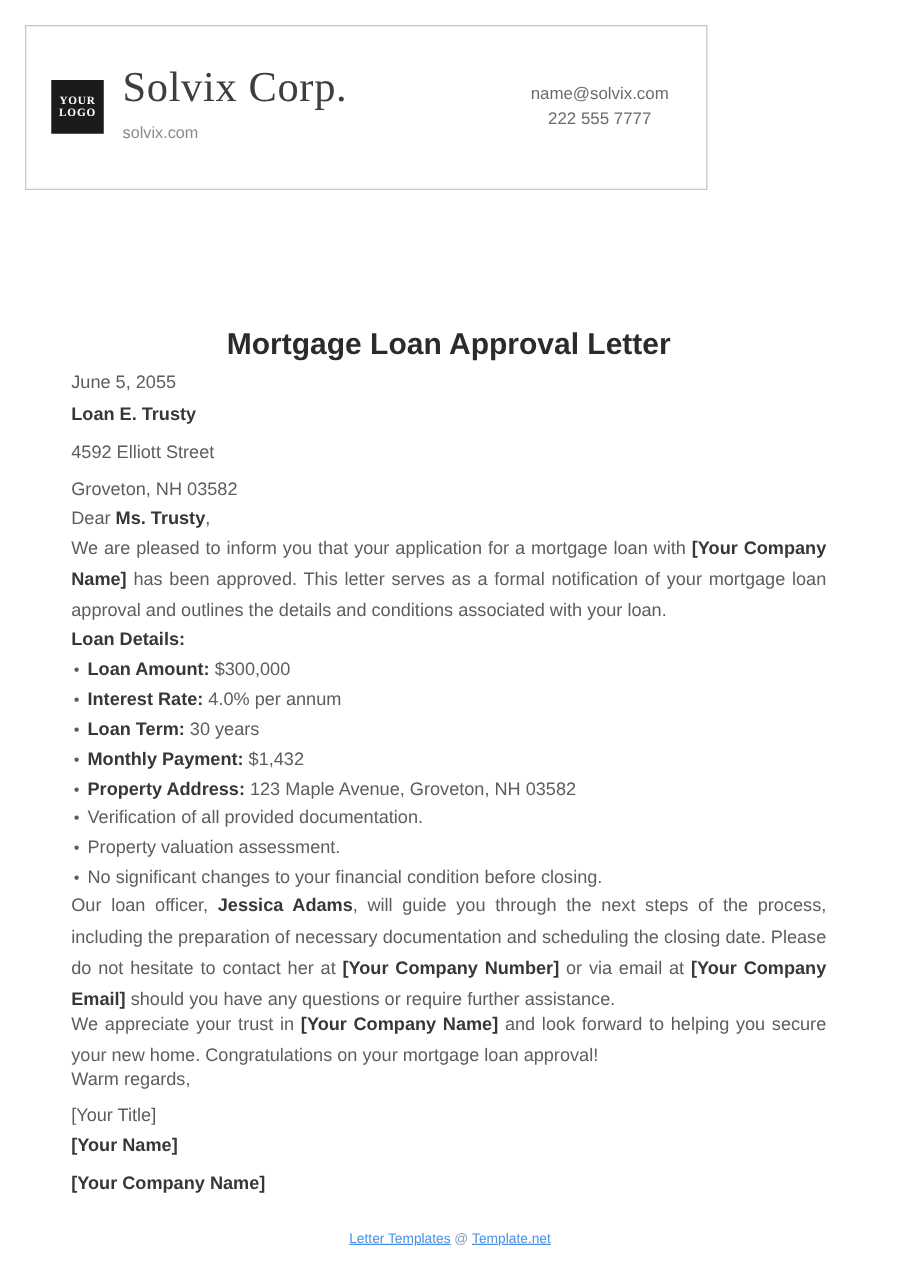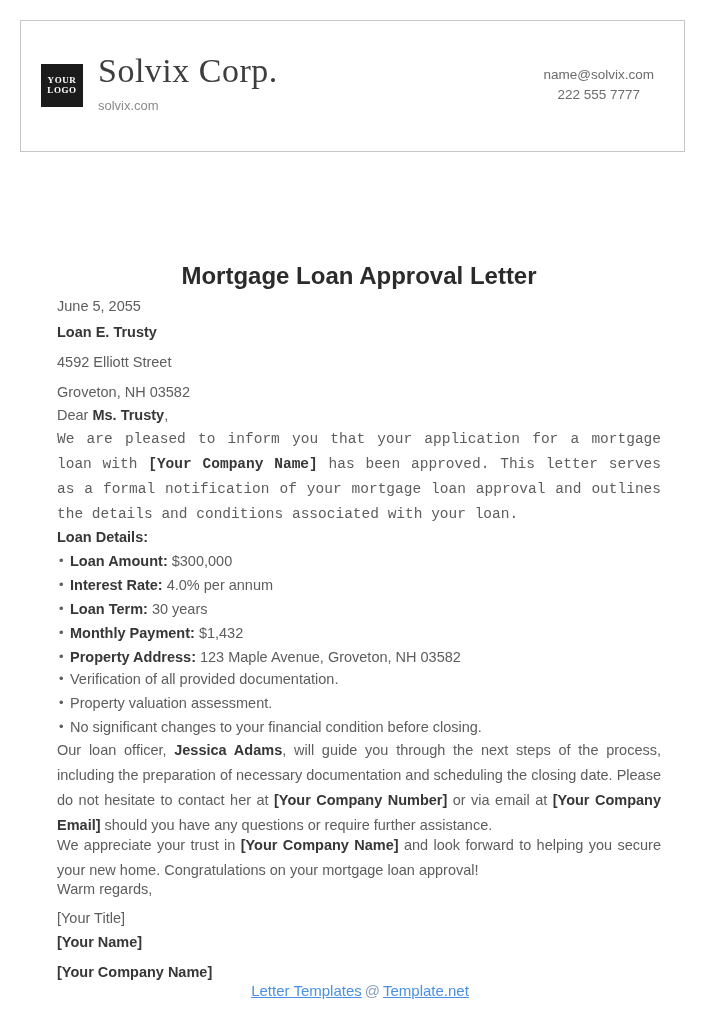--- a/index.html
+++ b/index.html
@@ -12,21 +12,21 @@
     color: var(--body-text, #5d5d5d);
     position: relative;
     overflow: hidden;
   }
   .b { font-weight: 700; color: var(--emphasis-text, #373737); }
 
   
   .header-box {
     position: absolute;
     left: 20px; top: 20px;
-    width: 665px; height: 132px;
+    width: 546px; height: 132px;
     border: 1px solid var(--header-border, #c6c6c6);
     background: #ffffff;
     display: flex;
     align-items: center;
     padding: 10px 30px 12px 20px;
   }
   .logo-square {
     width: 42px; height: 43px;
     background: var(--logo-background, #1b1b1b);
     color: #ffffff;
@@ -78,21 +78,21 @@
     font-weight: 700;
     color: var(--title-text, #2b2b2b);
     line-height: 32px;
   }
   .line { line-height: 25px; }
   .date-line { margin-top: 2px; }
   .recipient-name { margin-top: 1px; }
   .addr { margin-top: 5px; }
   .salutation { margin-top: -2px; }
   .para { text-align: justify; }
-  .para-intro { margin-top: -1px; font-family: Liberation Mono, monospace; }
+  .para-intro { margin-top: -1px; }
   .section-heading { margin-top: -2px; }
   ul.bullets {
     list-style: none;
     margin-top: -1px;
   }
   ul.bullets li {
     line-height: 24px;
     padding-left: 13px;
     position: relative;
   }
@@ -111,21 +111,21 @@
   .sig-name { margin-top: -1px; }
   .sig-title { margin-top: 4px; }
   .sig-company { margin-top: 5px; }
 
   
   .footer {
     position: absolute;
     left: 0; right: 0;
     top: 981px;
     text-align: center;
-    font-size: 15px;
+    font-size: 11px;
     line-height: 20px;
   }
   .footer a {
     color: var(--link, #4a90e2);
     text-decoration: underline;
     cursor: pointer;
   }
   .footer .sep { color: #8aa0bd; margin: 0 3px; }
 </style>
 </head>

